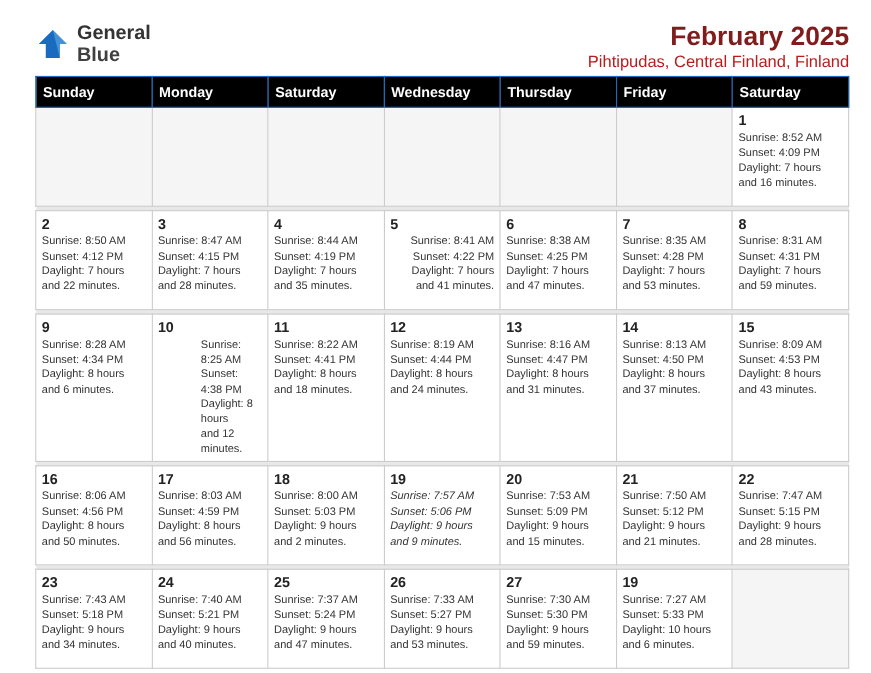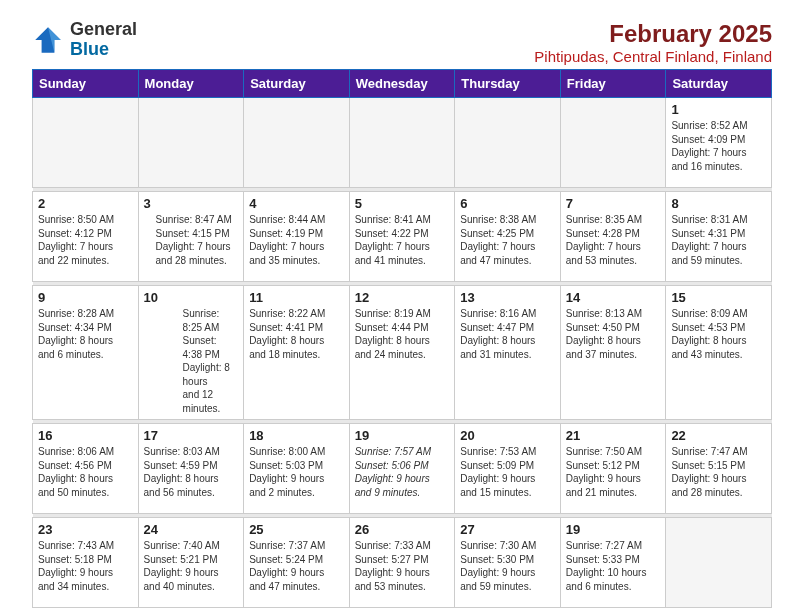--- a/index.html
+++ b/index.html
@@ -30,21 +30,21 @@
       line-height: 1.1;
     }
     .logo-general {
       font-size: 18px;
       font-weight: bold;
       color: #333;
     }
     .logo-blue {
       font-size: 18px;
       font-weight: bold;
-      color: #0369a1;
+      color: #404040;
     }
     .logo-icon {
       width: 32px;
       height: 32px;
     }
     .title-section {
       text-align: right;
     }
     .main-title {
       font-size: 24px;
@@ -54,21 +54,21 @@
     .subtitle {
       font-size: 15px;
       color: #b91c1c;
     }
     .calendar {
       width: 100%;
       border-collapse: collapse;
       table-layout: fixed;
     }
     .calendar th {
-      background-color: #4c1d95;
+      background-color: #000000;
       color: #fff;
       text-align: left;
       padding: 6px 6px;
       font-size: 13px;
       font-weight: bold;
       border: 1px solid #1a6abf;
     }
     .calendar td {
       border: 1px solid #ccc;
       vertical-align: top;
@@ -154,35 +154,35 @@
         <tr>
           <td>
             <span class="day-num">2</span>
             <div class="day-info" style="white-space: pre-line;">Sunrise: 8:50 AM
 Sunset: 4:12 PM
 Daylight: 7 hours
 and 22 minutes.</div>
           </td>
           <td>
             <span class="day-num">3</span>
-            <div class="day-info" style="white-space: pre-line; margin-left: 12px;">Sunrise: 8:47 AM
+            <div class="day-info" style="white-space: pre-line;">Sunrise: 8:47 AM
 Sunset: 4:15 PM
 Daylight: 7 hours
 and 28 minutes.</div>
           </td>
           <td>
             <span class="day-num">4</span>
             <div class="day-info" style="white-space: pre-line;">Sunrise: 8:44 AM
 Sunset: 4:19 PM
 Daylight: 7 hours
 and 35 minutes.</div>
           </td>
           <td>
             <span class="day-num">5</span>
-            <div class="day-info" style="white-space: pre-line;">Sunrise: 8:41 AM
+            <div class="day-info" style="white-space: pre-line; text-align: right;">Sunrise: 8:41 AM
 Sunset: 4:22 PM
 Daylight: 7 hours
 and 41 minutes.</div>
           </td>
           <td>
             <span class="day-num">6</span>
             <div class="day-info" style="white-space: pre-line;">Sunrise: 8:38 AM
 Sunset: 4:25 PM
 Daylight: 7 hours
 and 47 minutes.</div>

